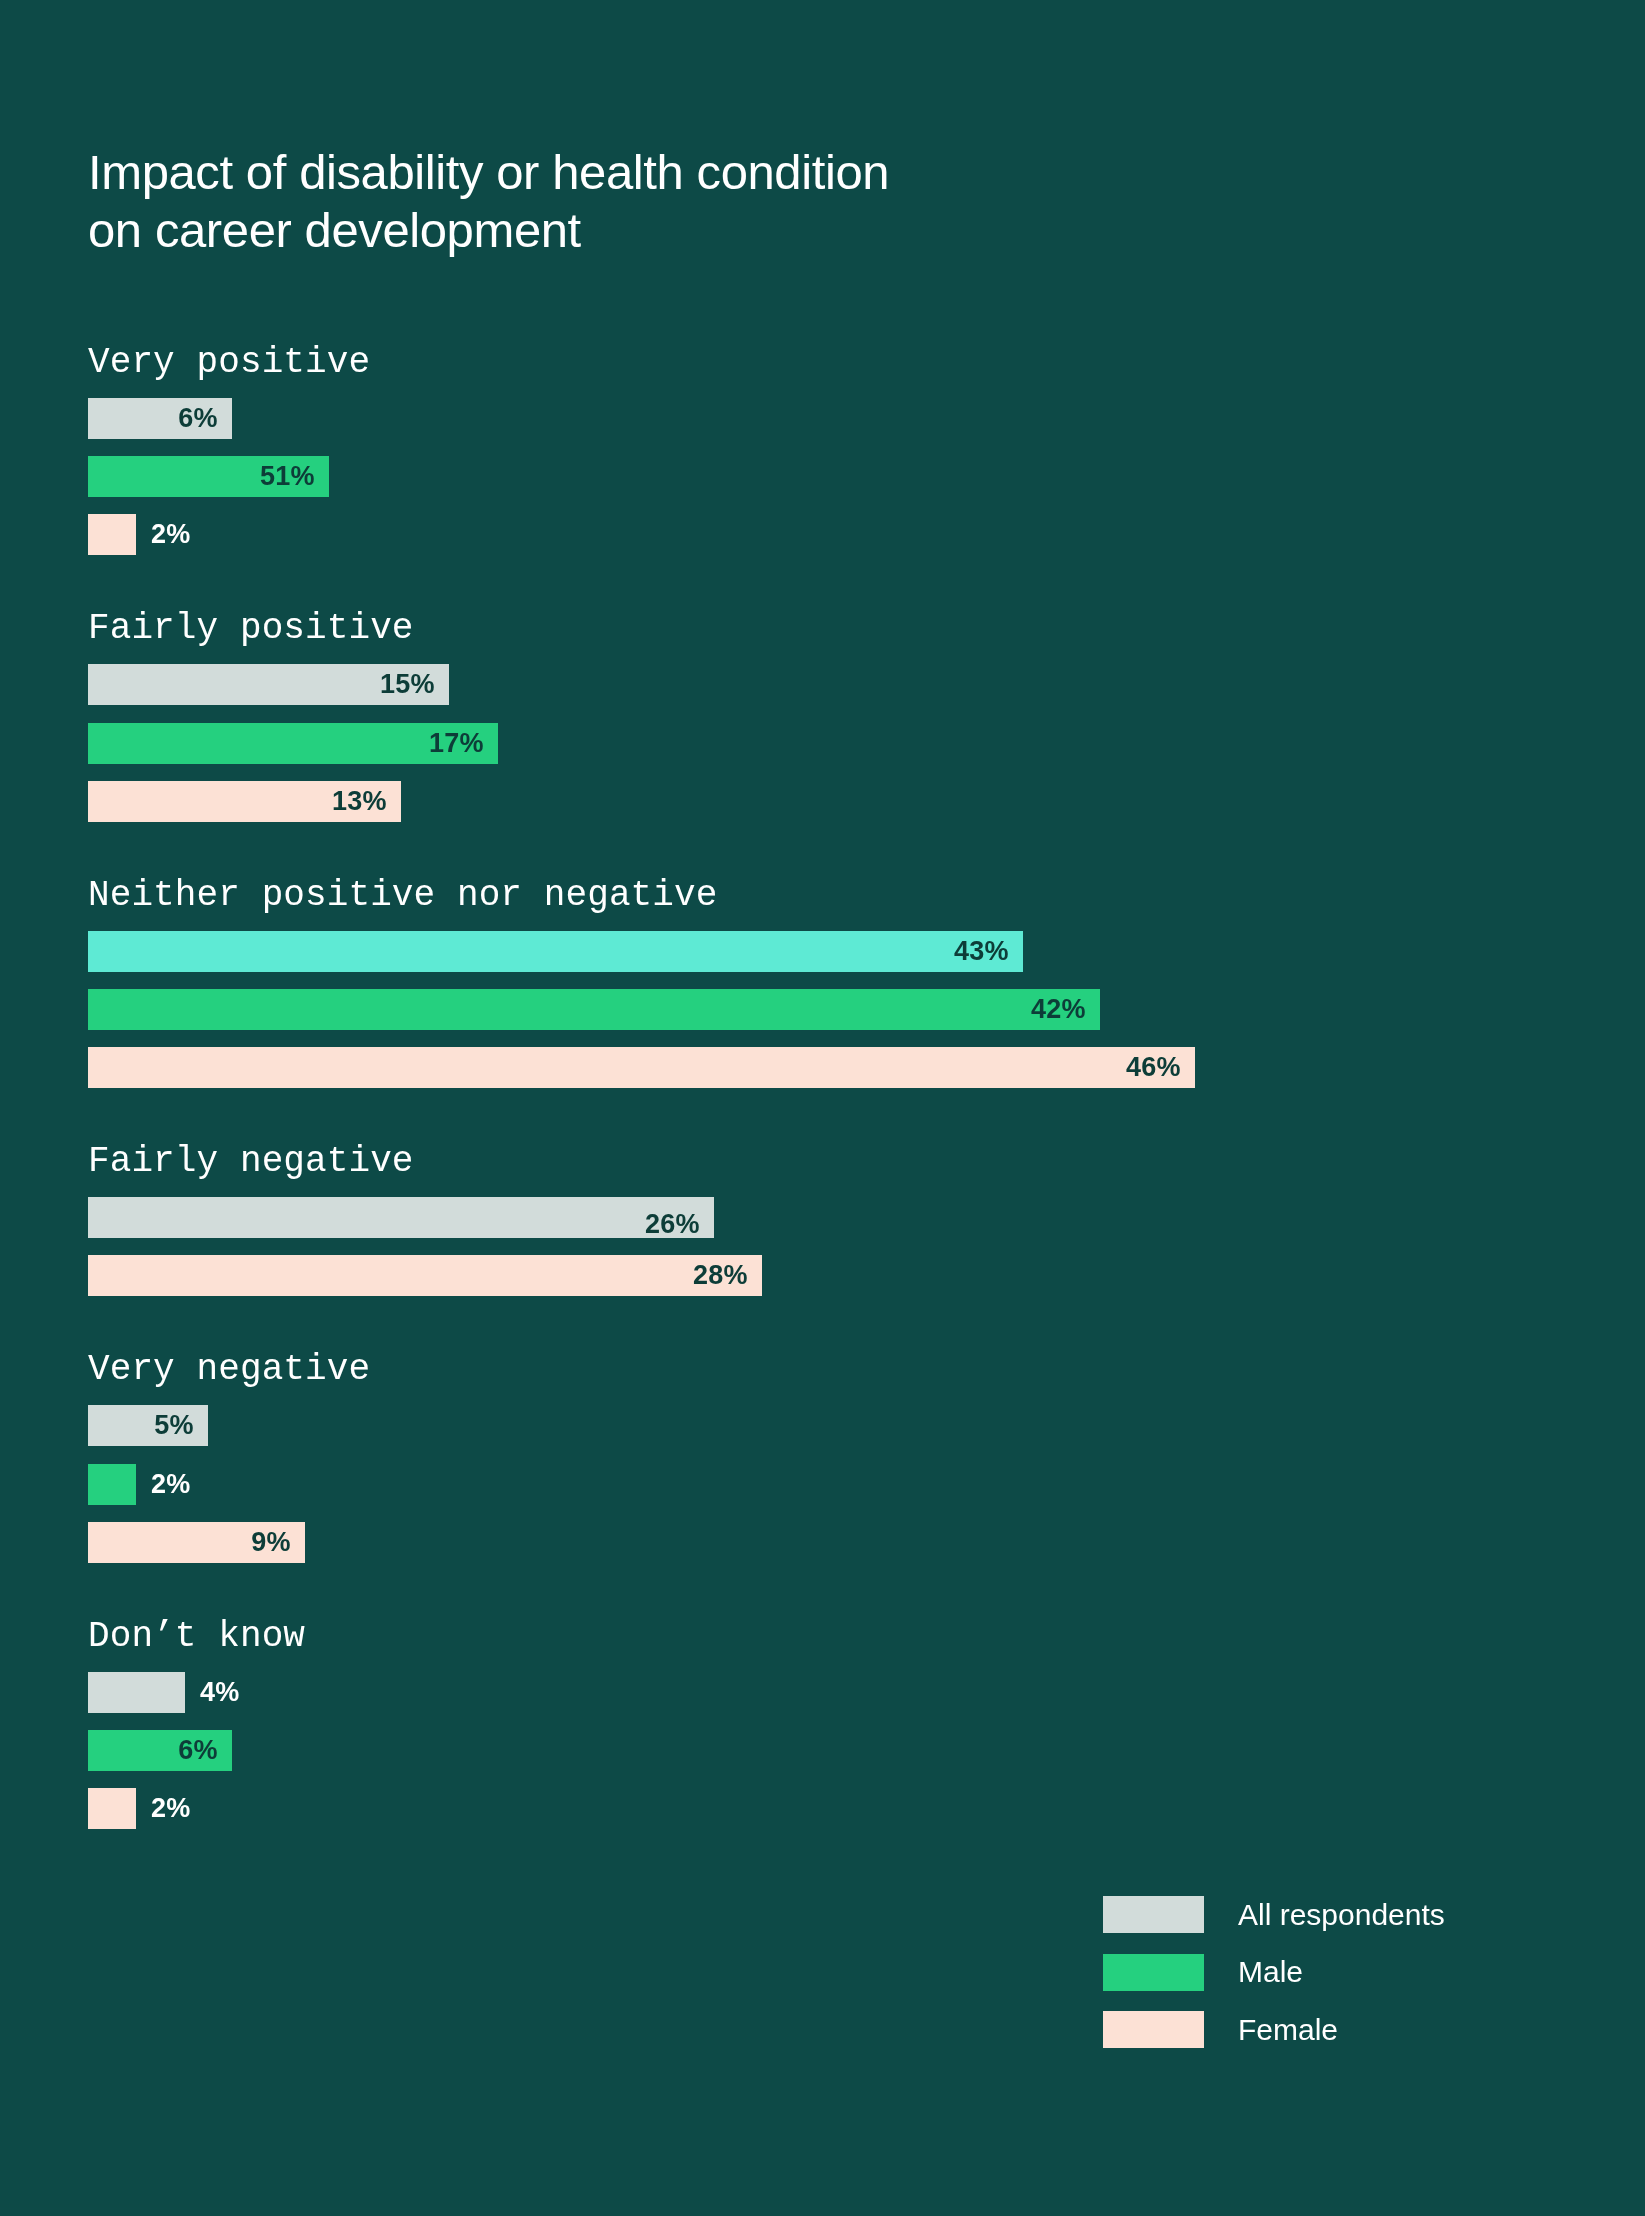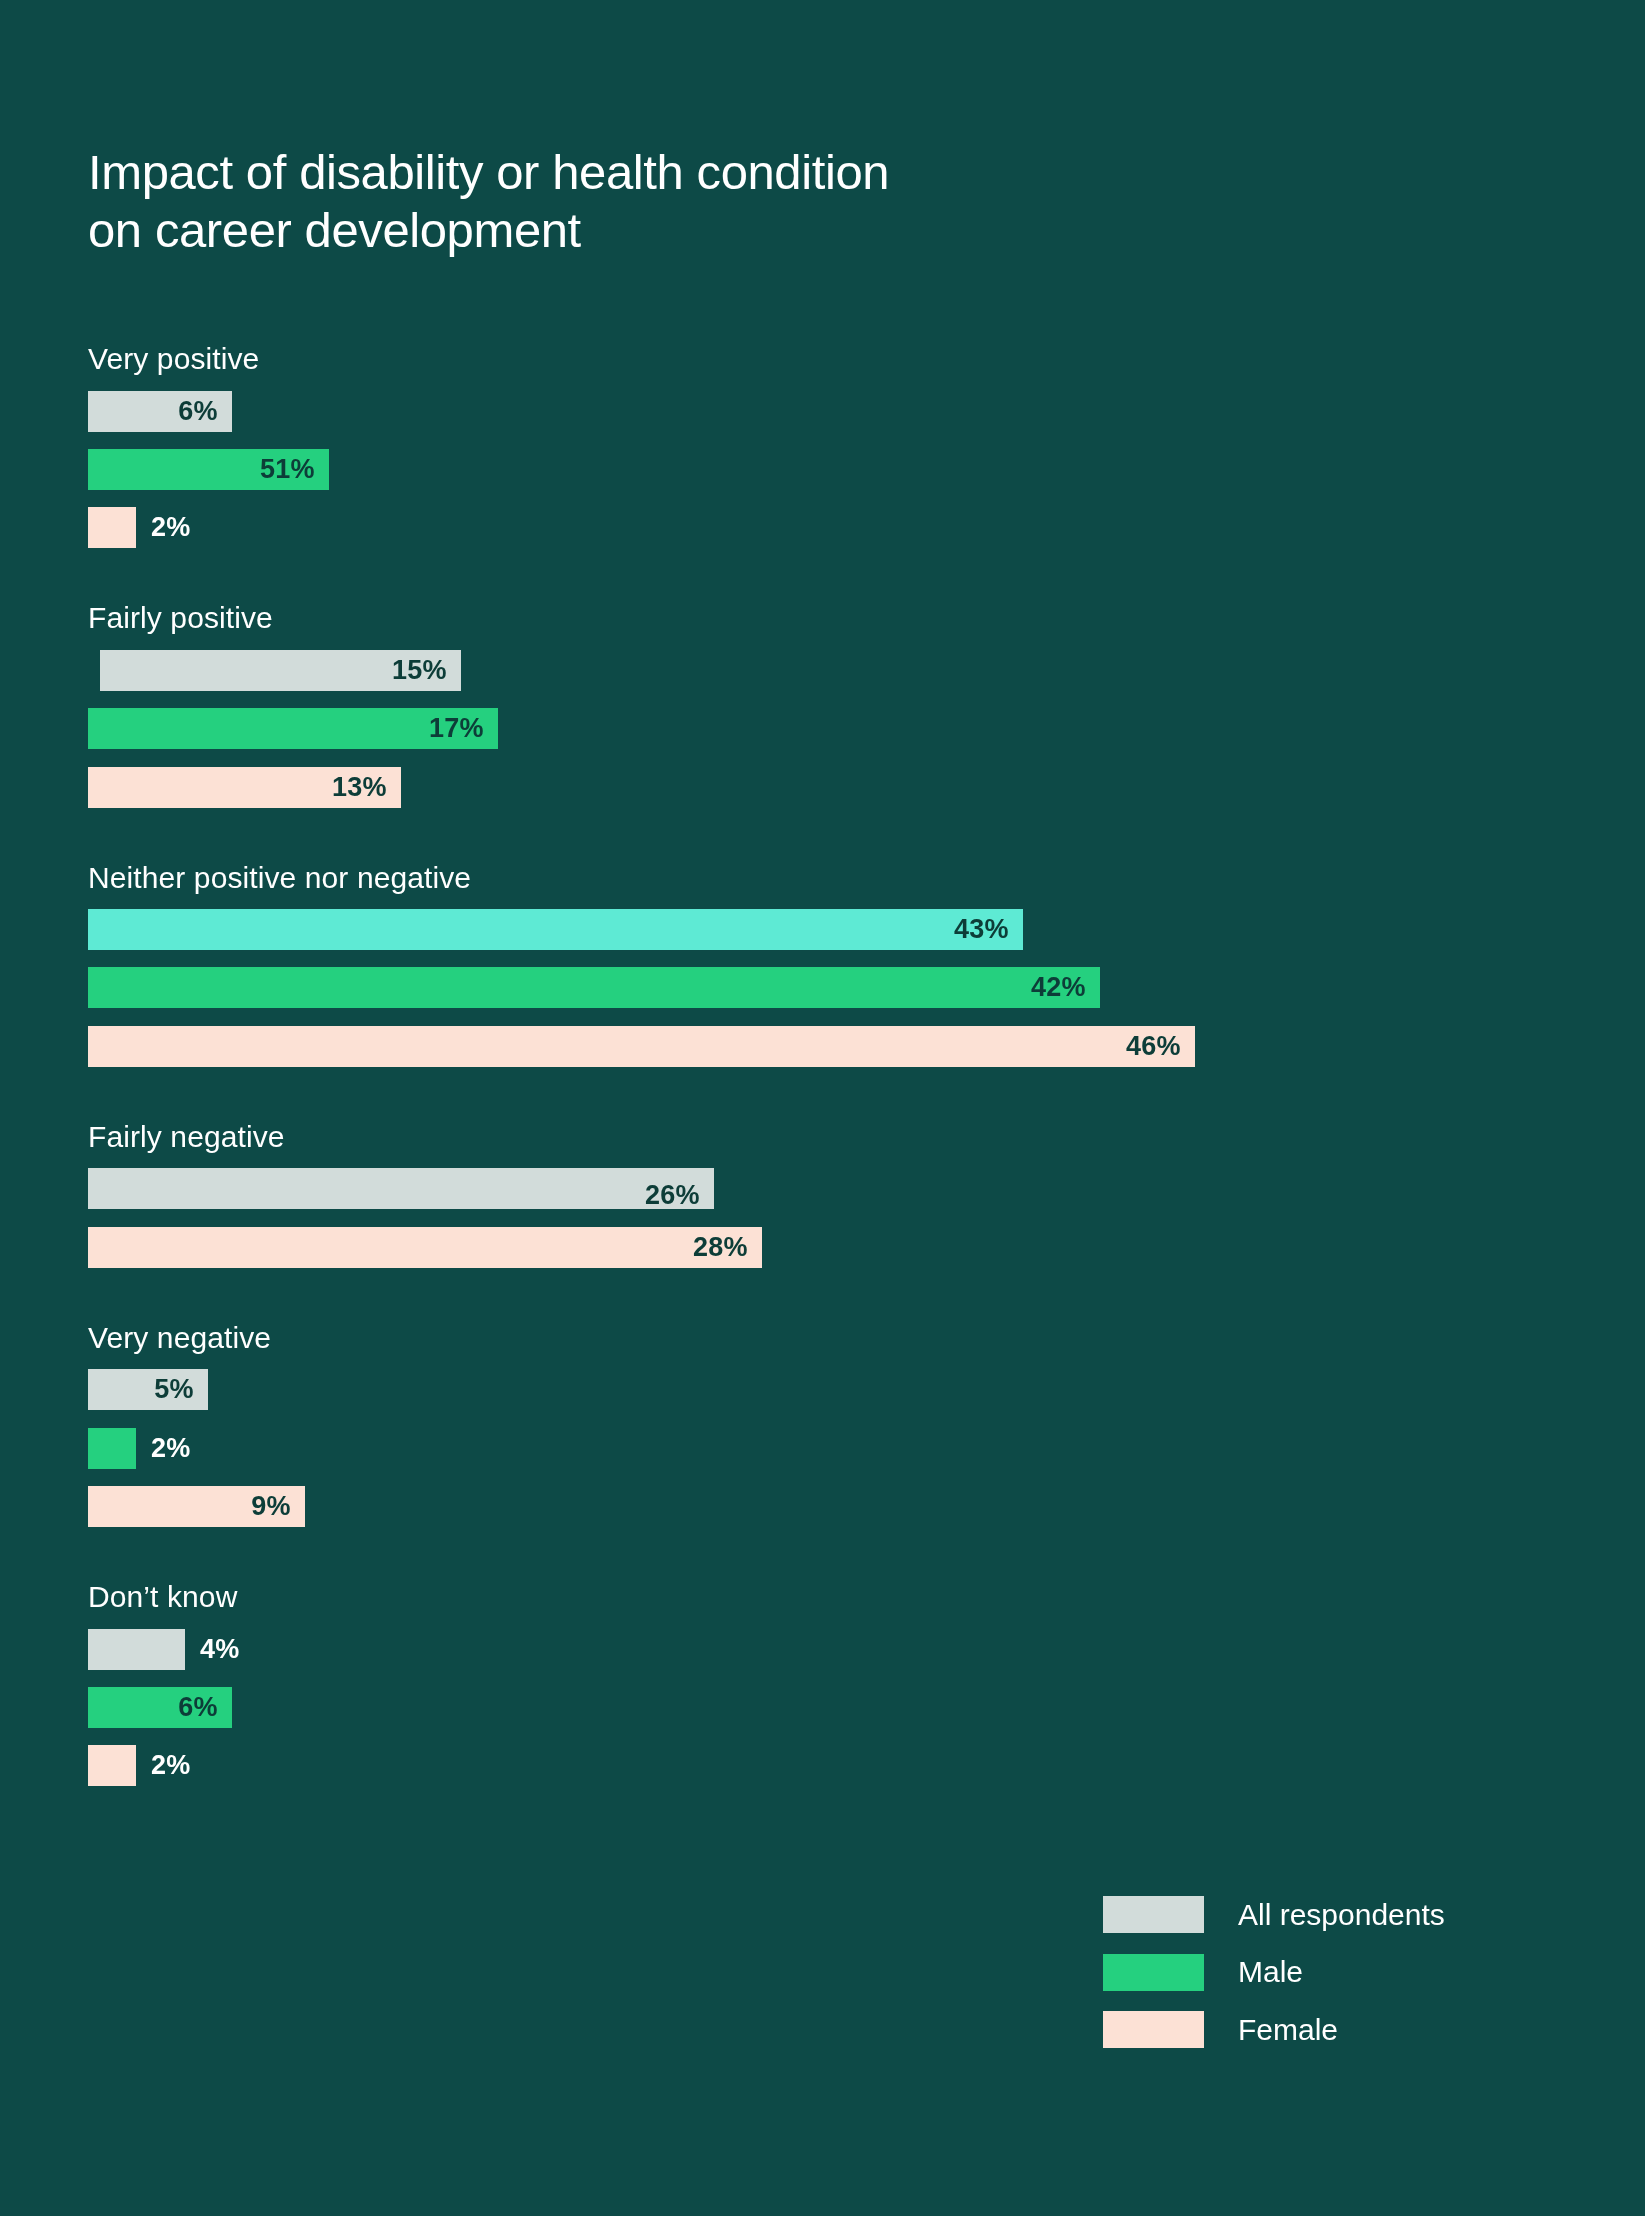--- a/index.html
+++ b/index.html
@@ -38,26 +38,27 @@
     position: absolute;
     left: 88px;
     top: 341px;
     width: 1473px;
   }
 
   .bar-group { margin-bottom: 52px; }
   .bar-group:last-child { margin-bottom: 0; }
 
   .group-label {
-    font-size: 30px;
+    font-size: 36px;
     font-weight: 400;
     color: #ffffff;
     letter-spacing: 0.1px;
     margin-bottom: 13.5px;
     line-height: 1.2;
+    font-family: Liberation Mono, monospace;
   }
 
   .bar-row {
     position: relative;
     height: 41px;
     margin-bottom: 17.4px;
     display: flex;
     align-items: center;
   }
   .bar-row:last-child { margin-bottom: 0; }
@@ -142,21 +143,21 @@
           </div>
         </div>
         <div class="bar-row">
           <div class="bar" style="width: 48px; background: rgb(252, 225, 213);"></div>
           <span class="bar-value-outside">2%</span>
         </div>
       </div>
       <div class="bar-group">
         <div class="group-label">Fairly positive</div>
         <div class="bar-row">
-          <div class="bar" style="width: 361px; background: rgb(210, 220, 218); margin-left: 12px;">
+          <div class="bar" style="width: 361px; background: rgb(210, 220, 218);">
             <span class="bar-value-inside">15%</span>
           </div>
         </div>
         <div class="bar-row">
           <div class="bar" style="width: 410px; background: rgb(37, 208, 127);">
             <span class="bar-value-inside">17%</span>
           </div>
         </div>
         <div class="bar-row">
           <div class="bar" style="width: 313px; background: rgb(252, 225, 213);">

